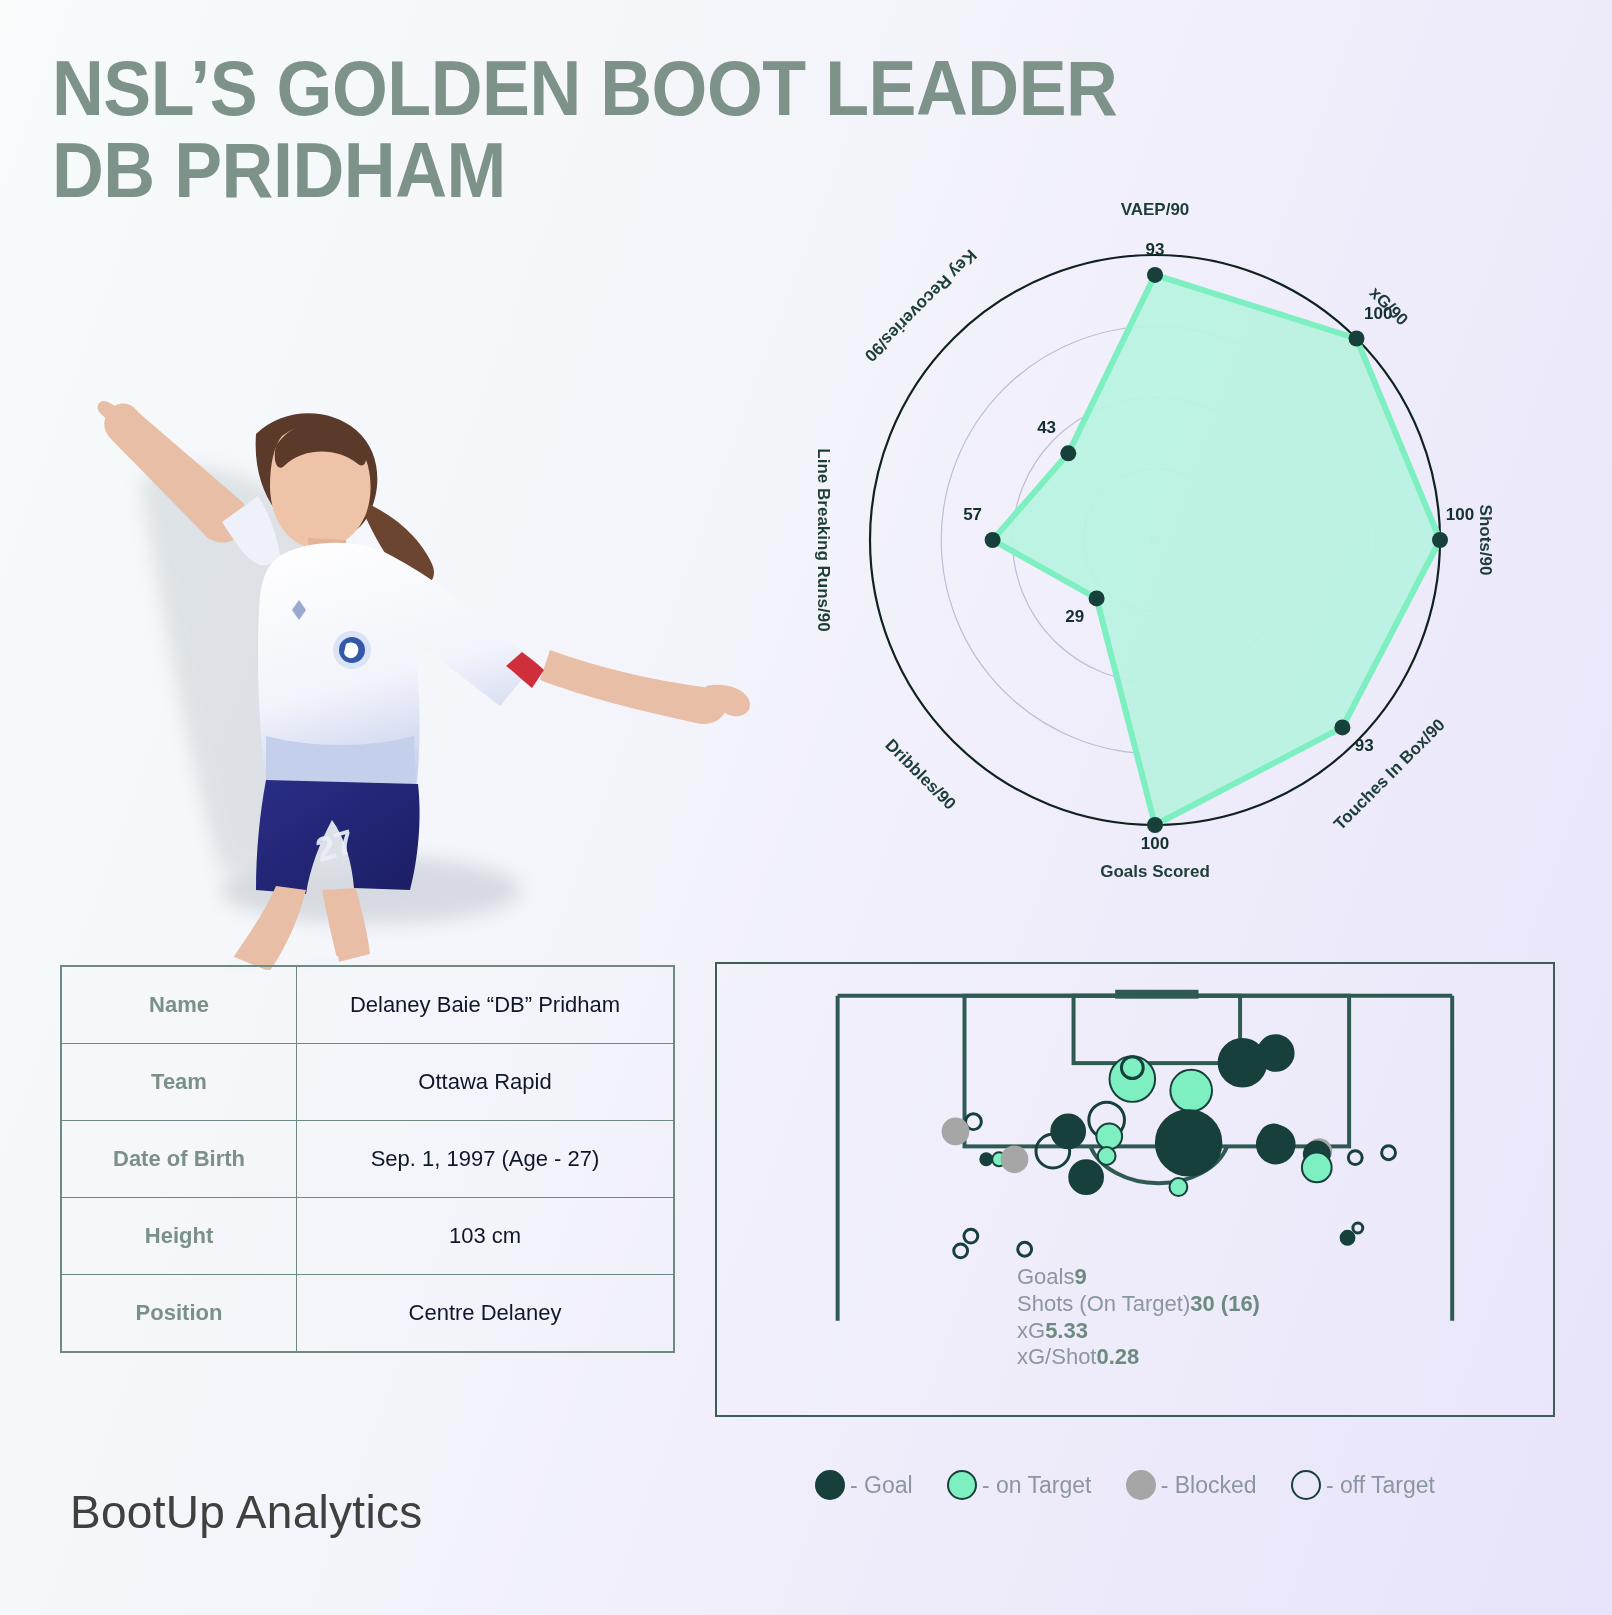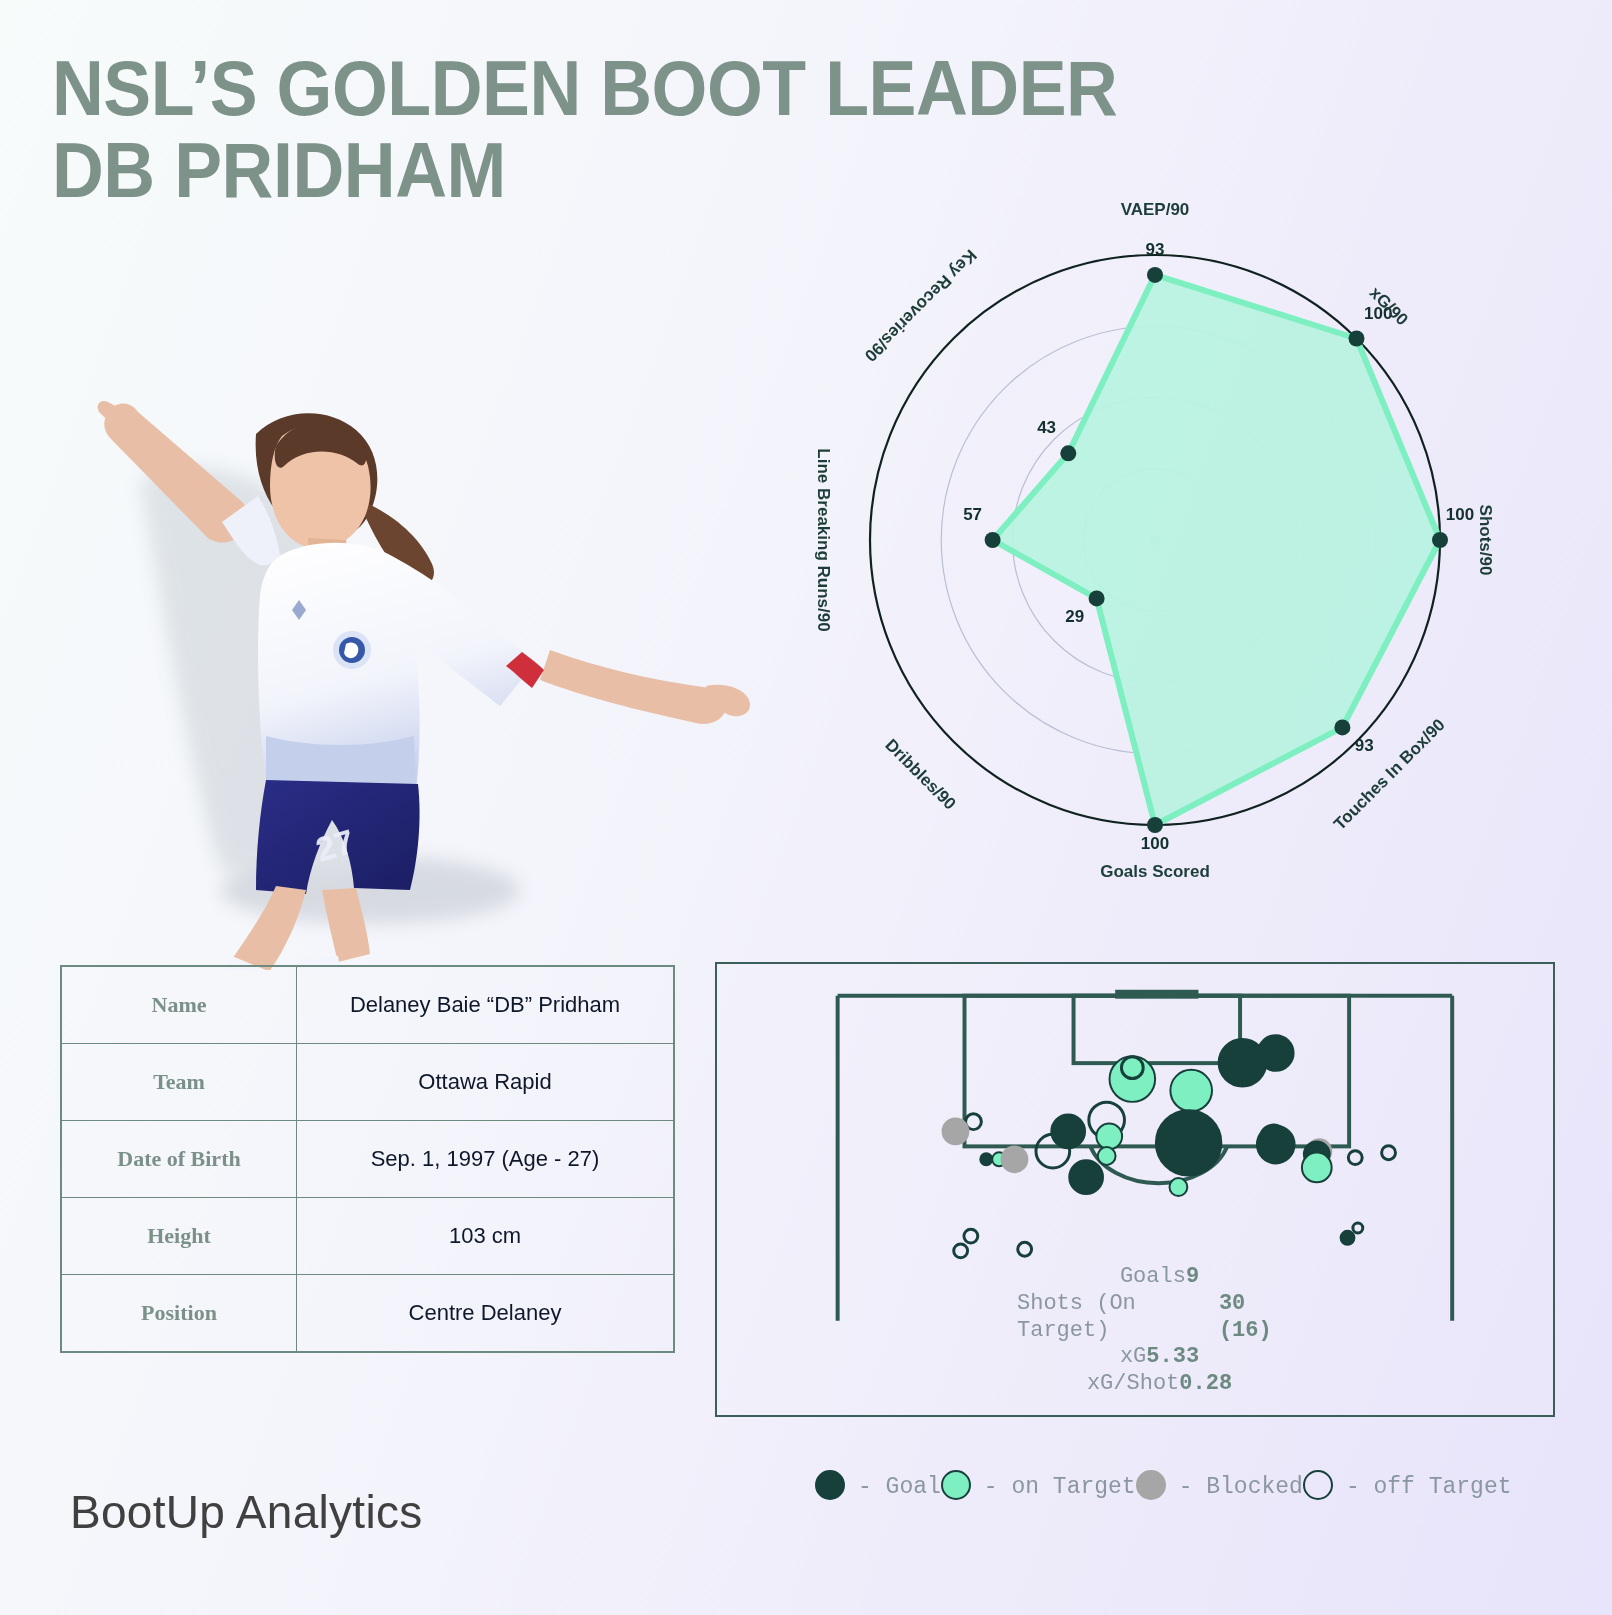--- a/index.html
+++ b/index.html
@@ -29,41 +29,41 @@
   .val-label { font-size:17px; font-weight:bold; fill:#14302c; font-family:"Liberation Sans", sans-serif; }
 
   
   .info-table {
     position:absolute; left:60px; top:965px; width:615px;
     border-collapse:collapse; border:2px solid #6d8a80;
   }
   .info-table td {
     border:1px solid #6d8a80; height:74px; text-align:center; vertical-align:middle;
   }
-  .info-table td.k { width:232px; font-weight:bold; font-size:22px; color:#7b9089;font-family:Liberation Serif, serif; }
+  .info-table td.k { width:232px; font-weight:bold; font-size:22px; color:#7b9089; }
   .info-table td.v { font-size:22px; color:#0f172a; }
 
   
   .shotcard {
     position:absolute; left:715px; top:962px; width:840px; height:455px;
     border:2px solid #3b5f58; box-sizing:border-box;
     background:rgba(255,255,255,0.06);
   }
   .shotcard svg { position:absolute; left:0; top:0; width:100%; height:100%; }
   .stats { position:absolute; left:300px; top:300px; width:285px; }
-  .stat-row { display:flex; justify-content:center; align-items:baseline; line-height:1.22;font-family:Liberation Mono, monospace; }
+  .stat-row { display:flex; justify-content:flex-start; align-items:baseline; line-height:1.22; }
   .stat-k { font-size:22px; color:#8a97a0; }
   .stat-v { font-size:22px; font-weight:bold; color:#6d8a80; }
 
   
   .legend {
     position:absolute; left:815px; top:1462px; width:620px; height:46px;
     display:flex; align-items:center; justify-content:space-between;
   }
-  .leg-item { display:flex; align-items:flex-end; gap:13px;font-family:Liberation Mono, monospace; }
+  .leg-item { display:flex; align-items:center; gap:5px; }
   .leg-dot { width:30px; height:30px; border-radius:50%; box-sizing:border-box; }
   .leg-txt { font-size:23px; color:#8a97a0; white-space:nowrap; }
 
   
   .footer {
     position:absolute; left:70px; top:1485px;
     font-size:46px; font-weight:normal; color:#404040; letter-spacing:0.3px;
   }
 </style>
 </head>

